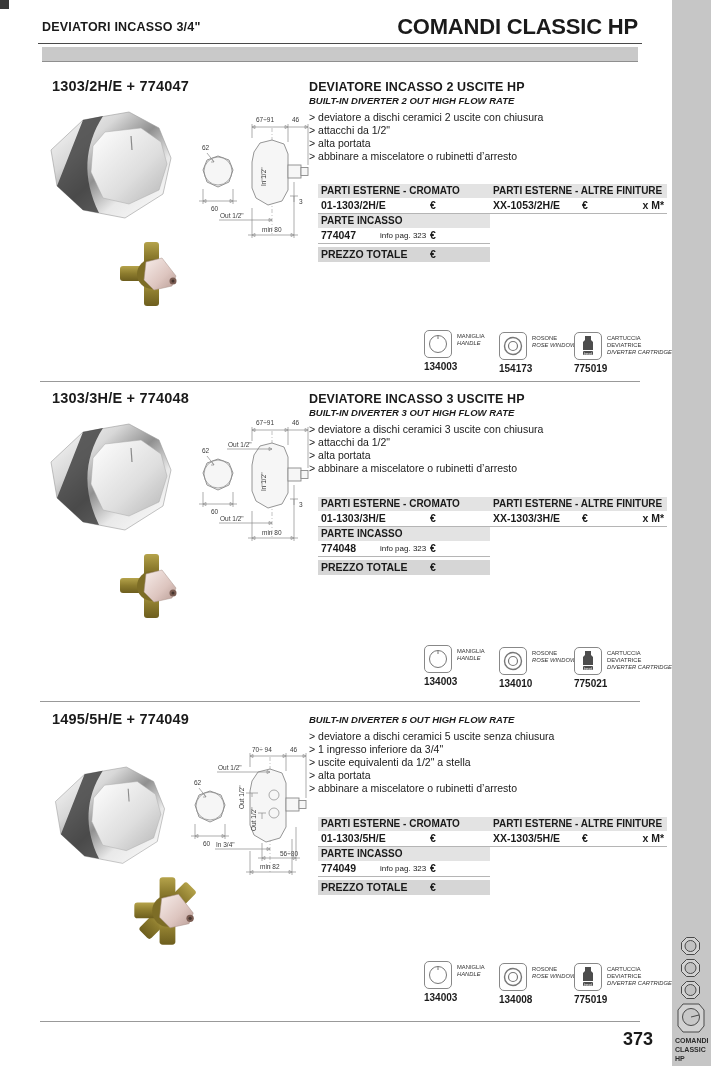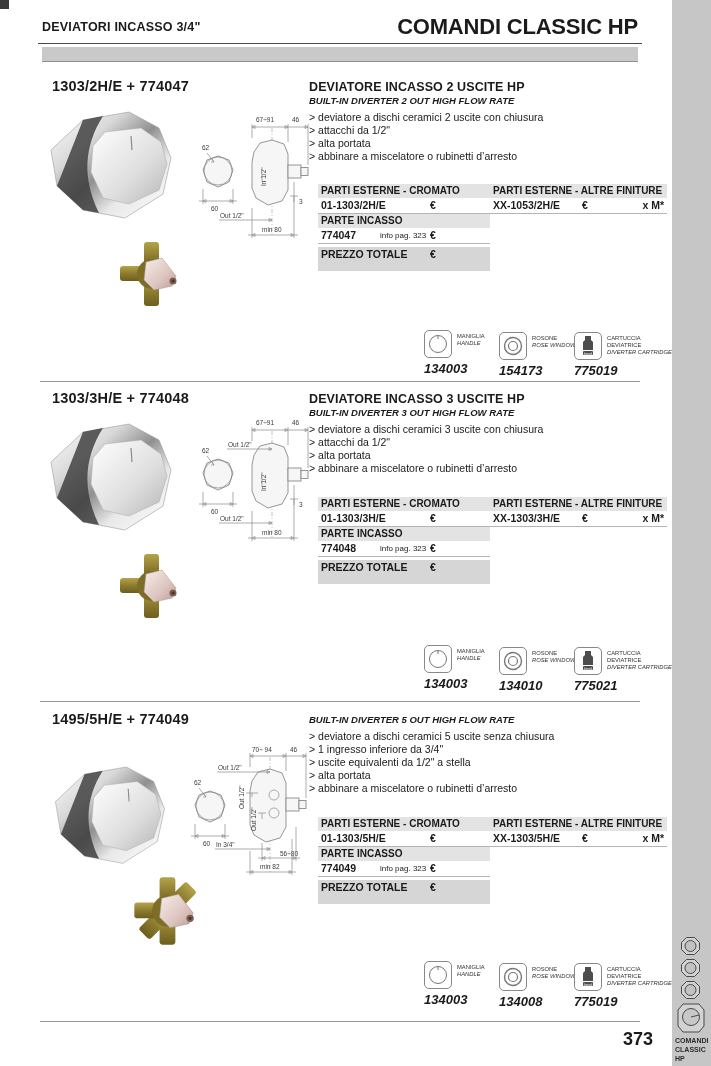--- a/index.html
+++ b/index.html
@@ -26,28 +26,28 @@
   .bullets{margin-top:5px;font-size:10.5px;line-height:13px;}
 
   .tblL{position:absolute;left:0;width:172px;font-size:10.5px;margin-left:9px;}
   .tblR{position:absolute;left:181px;width:177px;font-size:10.5px;}
   .th{background:#e3e3e3;font-weight:bold;font-size:10px;padding:1px 3px;height:12px;line-height:12px;}
   .trow{position:relative;height:15px;line-height:15px;border-bottom:1px solid #b5b5b5;padding:0 3px;font-weight:bold;}
   .trow .euro{position:absolute;left:112px;top:0;font-weight:bold;}
   .trow .info{position:absolute;left:62px;top:2px;font-size:8px;font-weight:normal;line-height:11px;}
   .tblR .trow .euro{left:92px;}
   .trow .mult{position:absolute;right:3px;top:0;font-weight:bold;}
-  .total{position:relative;background:#d6d6d6;font-weight:bold;height:24px;line-height:15px;margin-top:3px;padding:0 3px;}
+  .total{position:relative;background:#d6d6d6;font-weight:bold;height:15px;line-height:15px;margin-top:3px;padding:0 3px;}
   .total .euro{position:absolute;left:112px;top:0;}
 
   .icong{position:absolute;}
   .ibox{position:relative;width:26px;height:26px;border:1.2px solid #888;border-radius:5px;background:#fff;}
   .ilabels{position:absolute;left:33px;top:3px;font-size:5.8px;line-height:6.8px;color:#333;white-space:nowrap;}
   .ilabels .it{font-style:italic;}
-  .icode{position:absolute;left:0;top:31px;font-size:13px;font-weight:bold;font-style:italic;}
+  .icode{position:absolute;left:0;top:31px;font-size:10px;font-weight:bold;}
 
   
   .foot-rule{left:40px;top:1021px;width:600px;border-top:1px solid #999;}
   .foot-line{left:277px;font-size:9.8px;line-height:12px;white-space:nowrap;}
   .pageno{right:58px;top:1029px;font-size:18px;font-weight:bold;}
 
   
   .tab-text{left:675px;top:1036px;font-size:7px;line-height:9px;font-weight:bold;color:#2c2c2c;}
 
   svg text{font-family:"Liberation Sans",sans-serif;font-size:6.5px;fill:#3a3a3a;}

